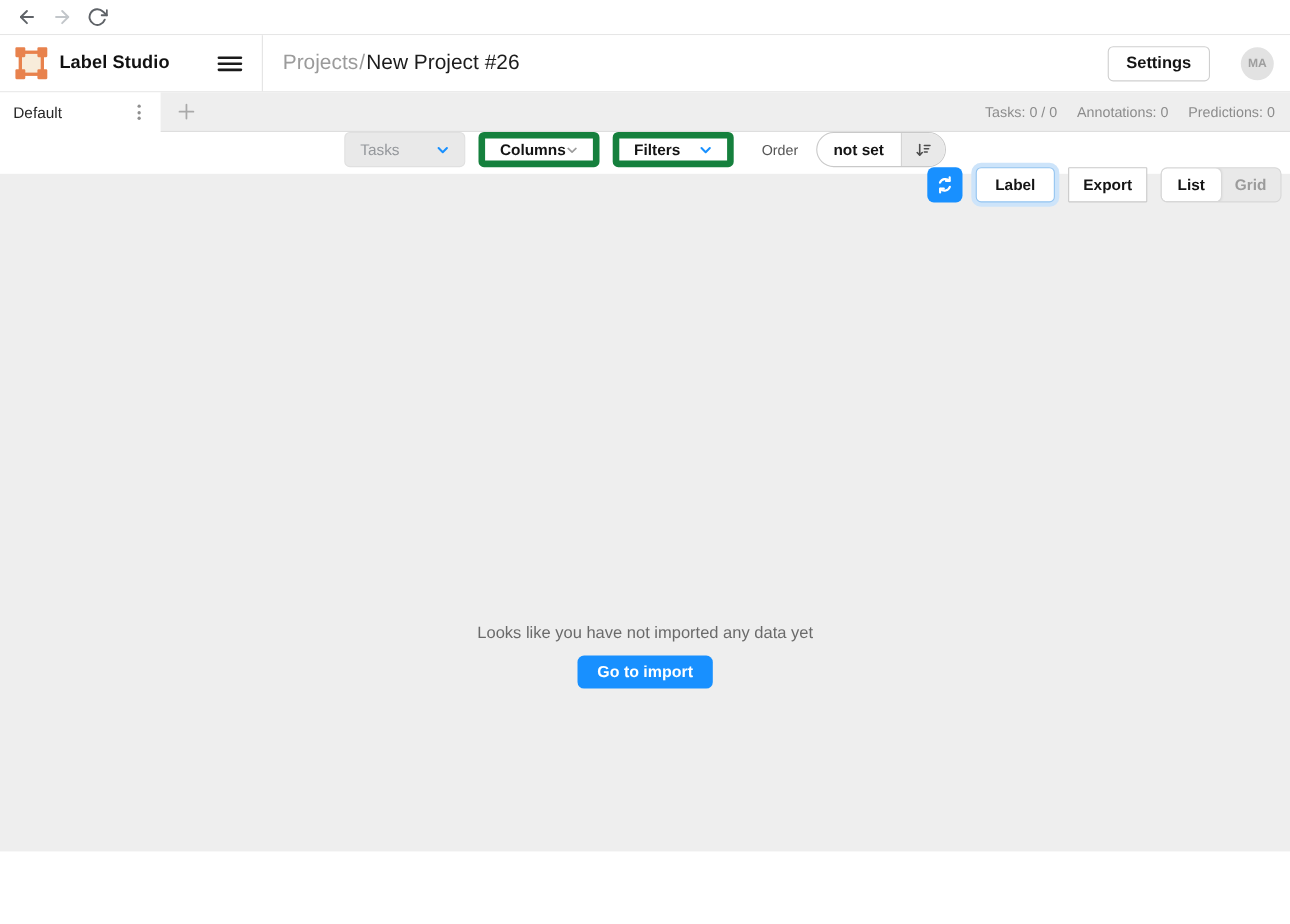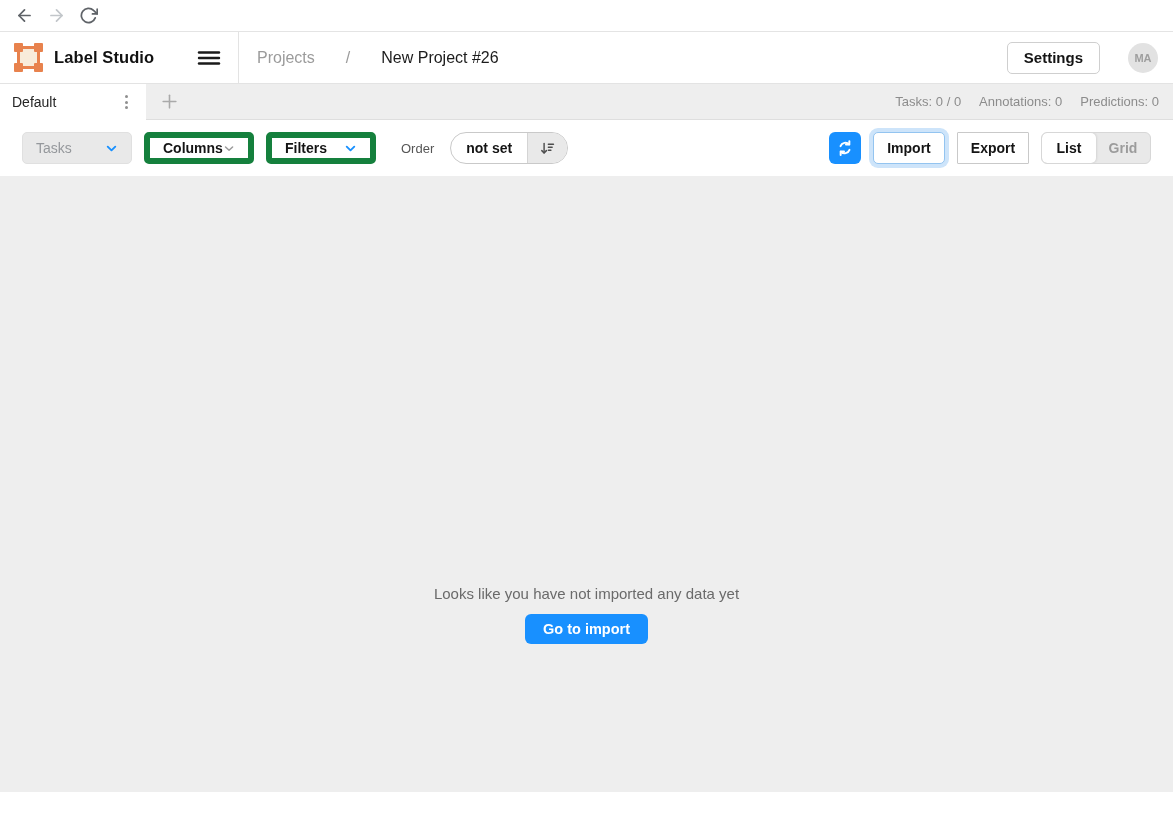--- a/index.html
+++ b/index.html
@@ -27,21 +27,21 @@
     height: 52px; background: #fff; display: flex; align-items: center;
     border-bottom: 1px solid #e3e3e3;
   }
   .brand-zone { width: 239px; flex: none; display: flex; align-items: center; padding: 0 16px 0 14px; height: 100%; border-right: 1px solid #e3e3e3; }
   .logo { width: 29px; height: 29px; position: relative; flex: none; }
   .logo-frame { position: absolute; inset: 3px; border: 3px solid #e8824d; background: #f8ecda; }
   .logo-corner { position: absolute; width: 9px; height: 9px; background: #e8824d; border-radius: 1px; }
   .lc-tl { top: 0; left: 0; } .lc-tr { top: 0; right: 0; } .lc-bl { bottom: 0; left: 0; } .lc-br { bottom: 0; right: 0; }
   .app-name { font-size: 16.5px; font-weight: 700; color: #111; margin-left: 11px; letter-spacing: .1px; }
   .menu-btn { margin-left: auto; width: 26px; height: 26px; display: flex; align-items: center; justify-content: center; cursor: pointer; }
-  .breadcrumb { display: flex; align-items: center; font-size: 16px; margin-left: 18px; gap: 31px; }
+  .breadcrumb { display: flex; align-items: center; font-size: 19px; margin-left: 18px; gap: 1px; }
   .bc-parent { color: #9b9b9b; cursor: pointer; }
   .bc-sep { color: #9b9b9b; }
   .bc-current { color: #1c1c1c; }
   .header-right { margin-left: auto; display: flex; align-items: center; gap: 28px; padding-right: 15px; }
   .settings-btn {
     height: 32px; padding: 0 16px; background: #fff; border: 1px solid #cfcfcf;
     border-radius: 5px; font-size: 15px; font-weight: 600; color: #141414; cursor: pointer;
     font-family: "Liberation Sans", sans-serif;
   }
   .avatar { width: 30px; height: 30px; border-radius: 50%; background: #e2e2e2; display: flex; align-items: center; justify-content: center; font-size: 11px; font-weight: 700; color: #9e9e9e; cursor: pointer; }
@@ -52,21 +52,21 @@
     width: 146px; background: #fff; display: flex; align-items: center;
     padding: 0 12px; position: relative; z-index: 1; height: 36px; cursor: pointer;
   }
   .tab-label { font-size: 14px; color: #262626; }
   .kebab { margin-left: auto; display: flex; flex-direction: column; gap: 2.5px; padding: 6px; cursor: pointer; }
   .kebab i { width: 3px; height: 3px; border-radius: 50%; background: #8f8f8f; display: block; }
   .add-tab { width: 46px; display: flex; align-items: center; justify-content: center; cursor: pointer; }
   .tab-stats { margin-left: auto; display: flex; align-items: center; gap: 18px; padding-right: 14px; font-size: 13px; color: #8c8c8c; }
 
   
-  .toolbar { height: 56px; background: #fff; display: flex; align-items: center; padding: 0 22px; }
+  .toolbar { height: 38px; background: #fff; display: flex; align-items: center; padding: 0 8px; flex-direction: column; }
   .tb-left { display: flex; align-items: center; gap: 12px; }
   .tb-right { margin-left: auto; display: flex; align-items: center; gap: 12px; }
   .tb-btn {
     height: 32px; border-radius: 5px; display: flex; align-items: center; justify-content: space-between;
     font-size: 14px; cursor: pointer; font-family: "Liberation Sans", sans-serif;
   }
   .btn-tasks { width: 110px; background: #e9e9e9; border: 1px solid #e0e0e0; color: #95989c; padding: 0 13px; }
   .btn-columns, .btn-filters { width: 110px; background: #fff; border: 6px solid #15803d; color: #141414; font-weight: 600; padding: 0 13px; }
   .order-label { font-size: 13px; color: #565656; margin-left: 13px; margin-right: 4px; }
   .order-group { display: flex; align-items: stretch; height: 32px; border: 1px solid #c9c9c9; border-radius: 16px; overflow: hidden; background: #fff; }
@@ -209,21 +209,21 @@
   </div>
   <div class="tb-right">
     <button class="refresh-btn">
       <svg width="18" height="18" viewBox="0 0 24 24" fill="none" stroke="#ffffff" stroke-width="2.6" stroke-linecap="round" stroke-linejoin="round">
           <path d="M6 9.5A7 7 0 0 1 17.5 7"></path>
           <polyline points="17.8 2.8 17.8 7.3 13.3 7.3"></polyline>
           <path d="M18 14.5A7 7 0 0 1 6.5 17"></path>
           <polyline points="6.2 21.2 6.2 16.7 10.7 16.7"></polyline>
         </svg>
     </button>
-    <button class="btn-import">Import</button>
+    <button class="btn-import">Label</button>
     <button class="btn-export">Export</button>
     <div class="seg-control">
       <div class="seg seg-active">List</div>
       <div class="seg seg-inactive">Grid</div>
     </div>
   </div>
 </div>
 
 <div class="main-area">
   <div class="empty-msg">Looks like you have not imported any data yet</div>

